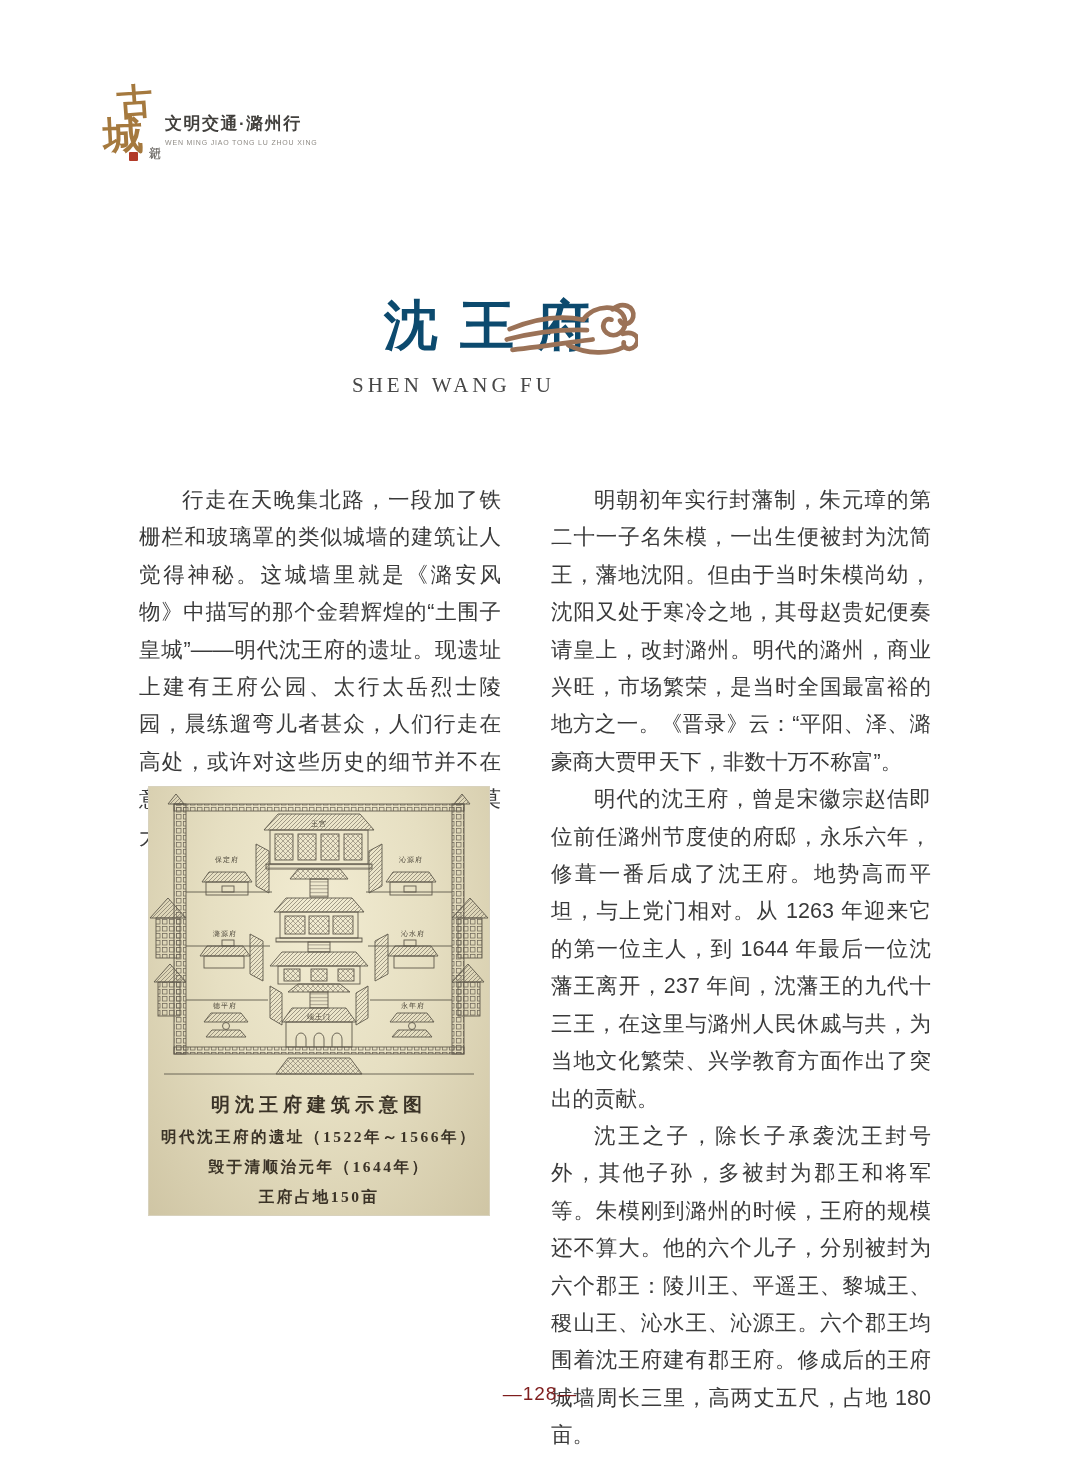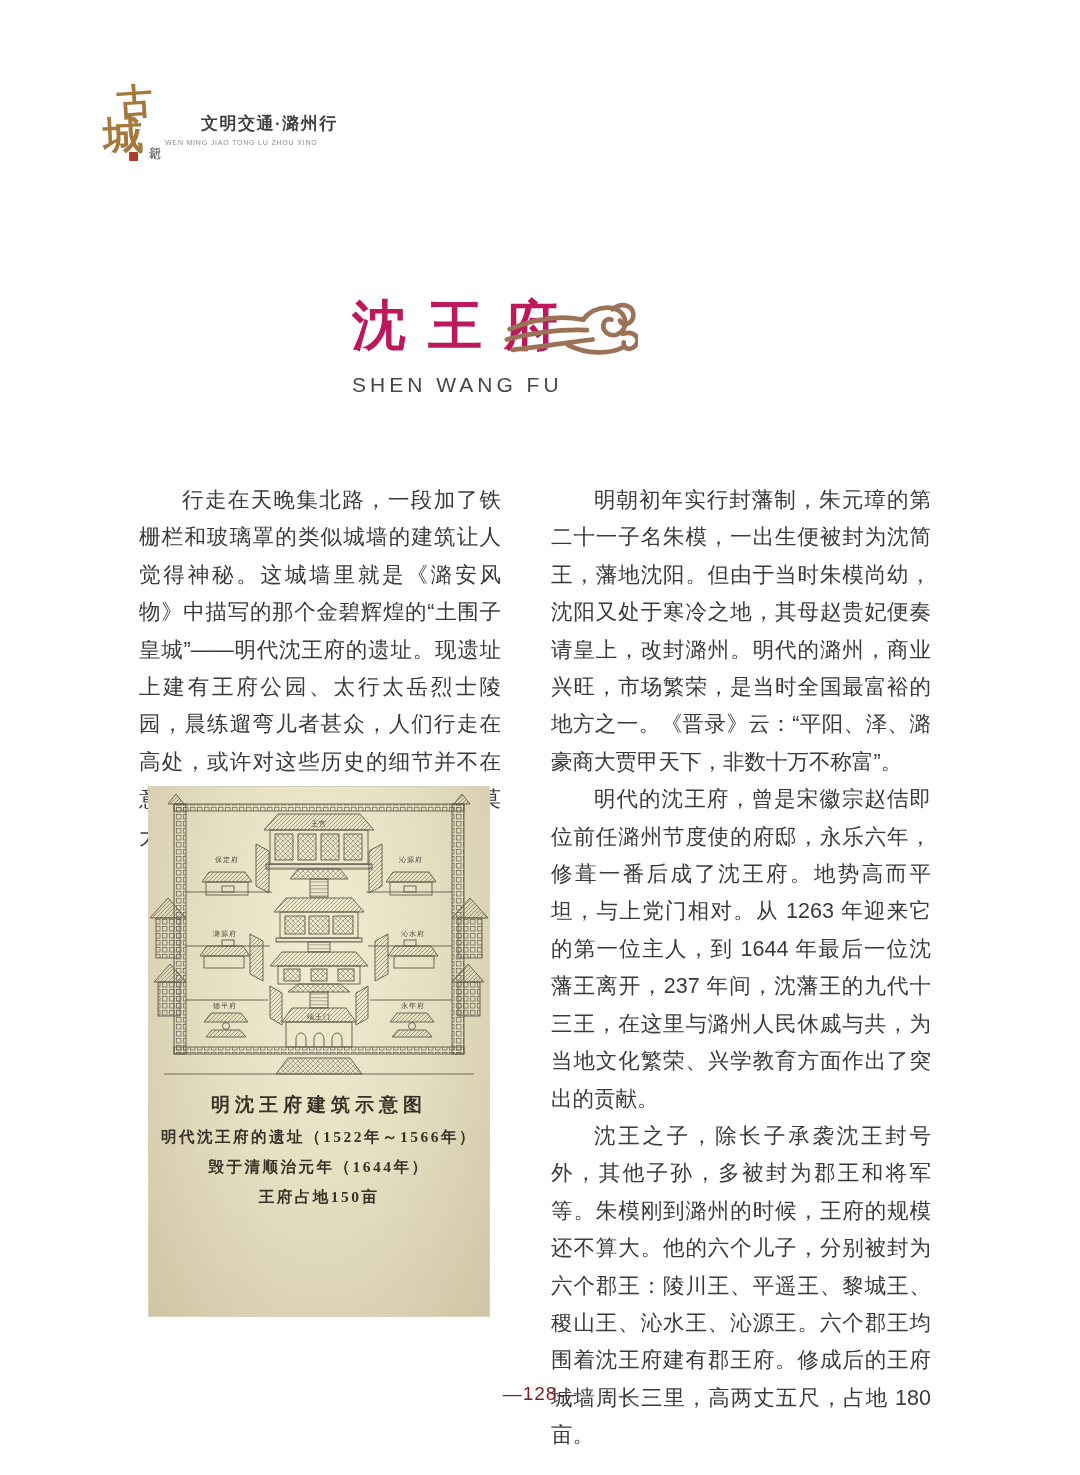--- a/index.html
+++ b/index.html
@@ -9,39 +9,39 @@
   
   .logo{position:absolute;left:103px;top:80px;width:300px;height:100px;}
   .logo-calligraphy{position:absolute;left:0;top:0;width:60px;height:95px;color:#a5793e;
         font-family:"Liberation Serif","DejaVu Serif",serif;}
   .logo-gu{position:absolute;left:14px;top:-2px;font-size:36px;font-weight:700;transform:rotate(-4deg);}
   .logo-cheng{position:absolute;left:0px;top:28px;font-size:40px;font-weight:700;transform:rotate(-3deg);}
   .logo-xinji{position:absolute;left:44px;top:56px;width:14px;color:#6d6a66;font-size:12px;line-height:13px;
         writing-mode:vertical-rl;letter-spacing:2px;}
   .logo-seal{position:absolute;left:26px;top:72px;width:9px;height:9px;background:#b23a28;border-radius:1px;}
   .logo-tagline{position:absolute;left:62px;top:32px;}
-  .tagline-zh{font-size:17px;font-weight:700;color:#42403d;letter-spacing:1.5px;margin-left:36px;}
+  .tagline-zh{font-size:17px;font-weight:700;color:#42403d;letter-spacing:1.5px;}
   .tagline-en{margin-top:4px;font-size:7px;color:#8f8b85;letter-spacing:0.8px;}
 
   
   .title-block{position:absolute;left:352px;top:290px;}
-  .title-zh{font-family:"Liberation Serif","DejaVu Serif",serif;font-size:54px;color:#be185d;
-        letter-spacing:22px;font-weight:600;white-space:nowrap;}
-  .title-en{margin-top:10px;font-size:21px;color:#474747;letter-spacing:4px;}
+  .title-zh{font-family:"Liberation Serif","DejaVu Serif",serif;font-size:54px;color:#0c4a6e;
+        letter-spacing:22px;font-weight:600;white-space:nowrap;margin-left:32px;}
+  .title-en{margin-top:10px;font-size:21px;color:#474747;letter-spacing:4px;font-family:Liberation Serif, serif;}
   .cloud{position:absolute;left:150px;top:8px;width:136px;height:66px;}
 
   
   .col{position:absolute;top:482px;font-size:21.5px;line-height:37.4px;color:#3a3a3a;
         text-align:justify;text-justify:inter-ideograph;}
   .col p{margin:0;text-indent:2em;}
   .col-left{left:139px;width:362px;}
   .col-right{left:551px;width:380px;}
 
   
-  .figure{position:absolute;left:148px;top:786px;width:342px;height:531px;
+  .figure{position:absolute;left:148px;top:786px;width:342px;height:430px;
         background:radial-gradient(ellipse at 50% 30%, #f2ecd2 0%, #e6dfc2 45%, #cfc5a4 100%);
         box-shadow:0 0 0 1px #d8d2bd inset;}
   .fig-svg{display:block;margin:0 auto;}
   .fig-caption{text-align:center;color:#3a3226;font-family:"Liberation Serif","DejaVu Serif",serif;}
   .fig-cap-title{font-size:19px;font-weight:700;letter-spacing:5px;margin-top:4px;}
   .fig-cap-line{font-size:15.5px;font-weight:700;letter-spacing:2.5px;margin-top:9px;}
 
   
   .page-number{position:absolute;left:0;top:1383px;width:100%;text-align:center;
         font-size:19px;color:#7f1d1d;letter-spacing:1px;}

